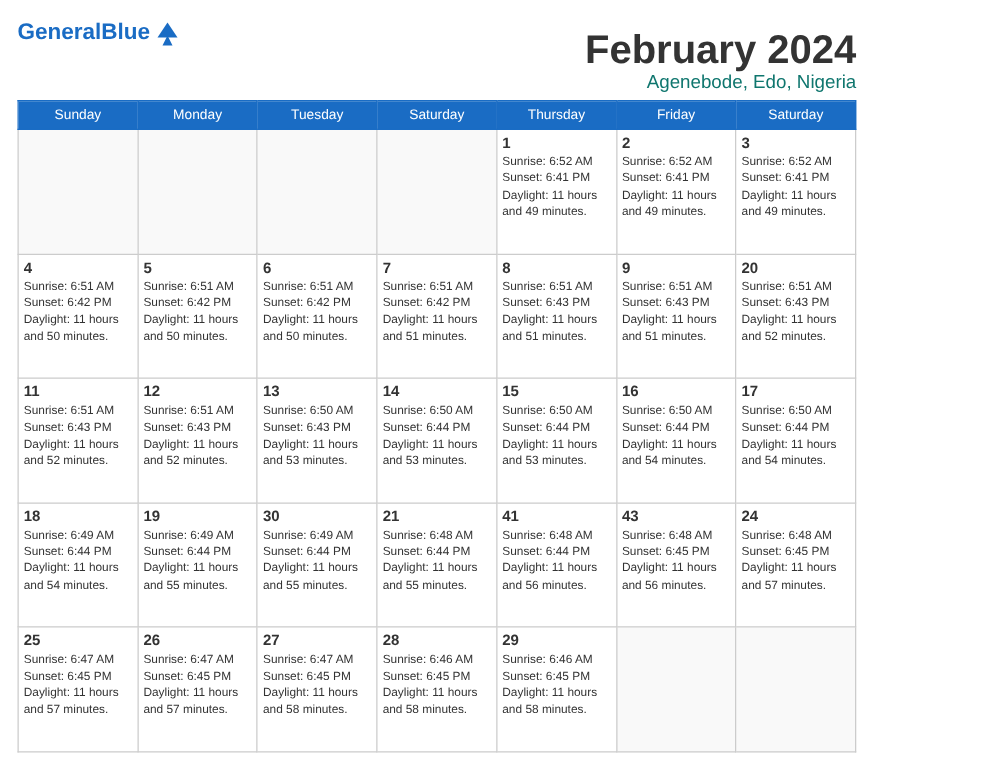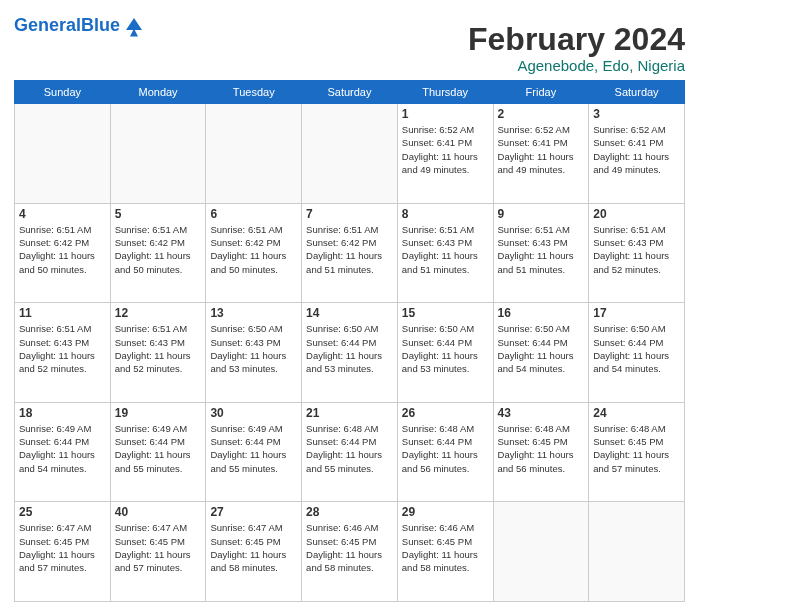--- a/index.html
+++ b/index.html
@@ -260,21 +260,21 @@
 Sunset: 6:44 PM
 Daylight: 11 hours and 55 minutes.</div>
           </td>
           <td>
             <span class="day-num">21</span>
             <div class="day-info" style="white-space: pre-line;">Sunrise: 6:48 AM
 Sunset: 6:44 PM
 Daylight: 11 hours and 55 minutes.</div>
           </td>
           <td>
-            <span class="day-num">26</span>
+            <span class="day-num">41</span>
             <div class="day-info" style="white-space: pre-line;">Sunrise: 6:48 AM
 Sunset: 6:44 PM
 Daylight: 11 hours and 56 minutes.</div>
           </td>
           <td>
             <span class="day-num">43</span>
             <div class="day-info" style="white-space: pre-line;">Sunrise: 6:48 AM
 Sunset: 6:45 PM
 Daylight: 11 hours and 56 minutes.</div>
           </td>
@@ -286,21 +286,21 @@
           </td>
         </tr>
         <tr>
           <td>
             <span class="day-num">25</span>
             <div class="day-info" style="white-space: pre-line;">Sunrise: 6:47 AM
 Sunset: 6:45 PM
 Daylight: 11 hours and 57 minutes.</div>
           </td>
           <td>
-            <span class="day-num">40</span>
+            <span class="day-num">26</span>
             <div class="day-info" style="white-space: pre-line;">Sunrise: 6:47 AM
 Sunset: 6:45 PM
 Daylight: 11 hours and 57 minutes.</div>
           </td>
           <td>
             <span class="day-num">27</span>
             <div class="day-info" style="white-space: pre-line;">Sunrise: 6:47 AM
 Sunset: 6:45 PM
 Daylight: 11 hours and 58 minutes.</div>
           </td>

